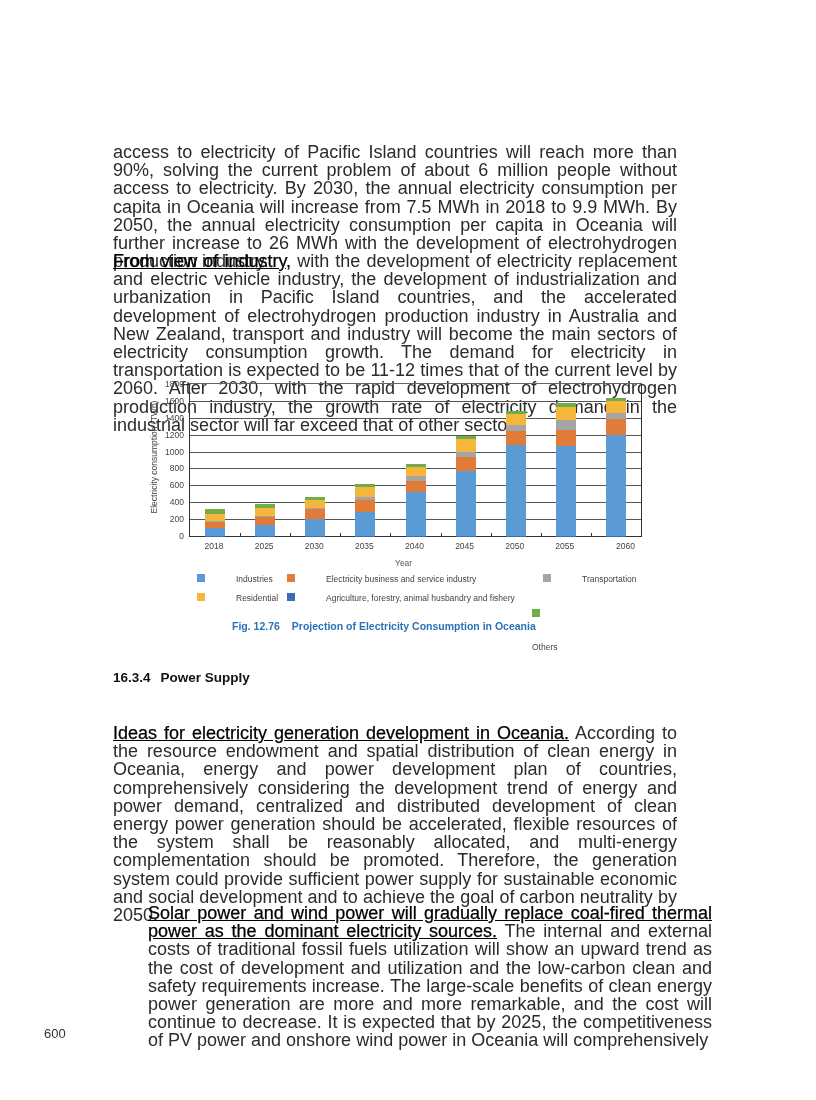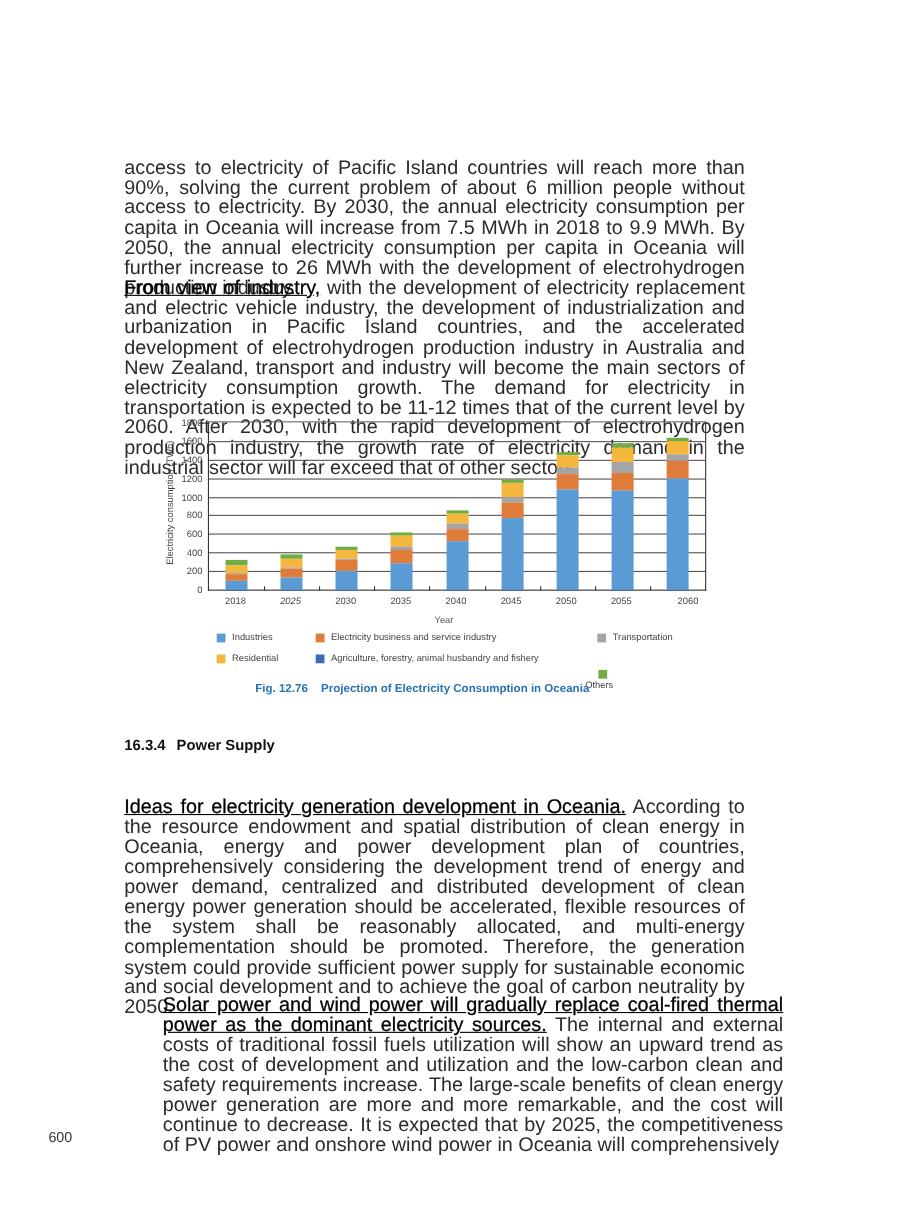--- a/index.html
+++ b/index.html
@@ -23,21 +23,21 @@
   .gridline { position: absolute; left: 0; right: 0; height: 1px; background: #555; }
   .ytick { position: absolute; left: 0; width: 44px; text-align: right; font-size: 8.5px; color: #444; transform: translateY(-50%); }
   .ylabel { position: absolute; left: -56px; top: 77px; width: 140px; font-size: 8.5px; color: #444;
             transform: rotate(-90deg); text-align: center; }
   .bar { position: absolute; bottom: 0; width: 20px; display: flex; flex-direction: column-reverse; }
   .seg { width: 100%; }
   .xtick { position: absolute; top: 166px; width: 40px; text-align: center; font-size: 8.5px; color: #444; }
   .xtickmark { position: absolute; bottom: -1px; width: 1px; height: 4px; background: #333; }
   .xlabel { position: absolute; left: 255px; top: 183px; font-size: 8.5px; color: #555; }
   .legend { position: absolute; left: 57px; top: 199px; width: 420px; font-size: 8.5px; color: #444; }
-  .leg { position: absolute; display: flex; align-items: flex-end; white-space: nowrap; }
+  .leg { position: absolute; display: flex; align-items: flex-start; white-space: nowrap; gap: 25px; }
   .sw { width: 8px; height: 8px; margin-right: 6px; display: inline-block; }
   .caption { position: absolute; left: 232px; top: 620px; font-size: 10.5px; font-weight: bold; color: #2a72b5; }
   .caption .fig { margin-right: 12px; }
 </style>
 </head>
 <body>
 
 <p class="para" id="p1"><span>access to electricity of Pacific Island countries will reach more than 90%, solving the current problem of about 6 million people without access to electricity. By 2030, the annual electricity consumption per capita in Oceania will increase from 7.5 MWh in 2018 to 9.9 MWh. By 2050, the annual electricity consumption per capita in Oceania will further increase to 26 MWh with the development of electrohydrogen production industry.</span></p>
 
 <p class="para" id="p2"><b>From view of industry,</b><span> with the development of electricity replacement and electric vehicle industry, the development of industrialization and urbanization in Pacific Island countries, and the accelerated development of electrohydrogen production industry in Australia and New Zealand, transport and industry will become the main sectors of electricity consumption growth. The demand for electricity in transportation is expected to be 11-12 times that of the current level by 2060. After 2030, with the rapid development of electrohydrogen production industry, the growth rate of electricity demand in the industrial sector will far exceed that of other sectors.</span></p>
@@ -141,21 +141,21 @@
         <div class="seg" style="height: 100.911px; background: rgb(91, 155, 213);"></div>
         <div class="seg" style="height: 15.6222px; background: rgb(224, 123, 57);"></div>
         <div class="seg" style="height: 6.33333px; background: rgb(165, 165, 165);"></div>
         <div class="seg" style="height: 11.8222px; background: rgb(244, 183, 59);"></div>
         <div class="seg" style="height: 3.37778px; background: rgb(112, 173, 71);"></div>
       </div>
       <div class="xtickmark" style="left: 400.889px;"></div>
     </div>
   <div id="xticks">
       <div class="xtick" style="left: 54.0556px;">2018</div>
-      <div class="xtick" style="left: 104.167px; font-style: italic;">2025</div>
+      <div class="xtick" style="left: 104.167px;">2025</div>
       <div class="xtick" style="left: 154.278px;">2030</div>
       <div class="xtick" style="left: 204.389px;">2035</div>
       <div class="xtick" style="left: 254.5px;">2040</div>
       <div class="xtick" style="left: 304.611px;">2045</div>
       <div class="xtick" style="left: 354.722px;">2050</div>
       <div class="xtick" style="left: 404.833px;">2055</div>
       <div class="xtick" style="left: 454.944px; text-align: right;">2060</div>
     </div>
   <div class="xlabel">Year</div>
   <div class="legend" id="legend">

